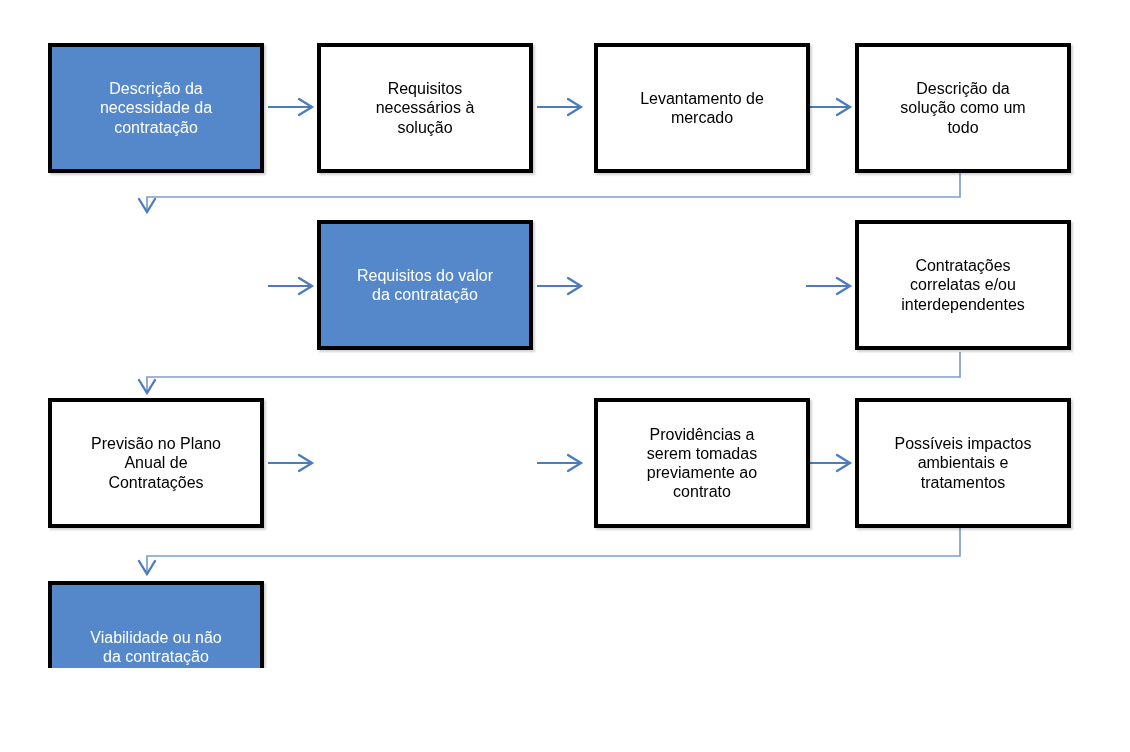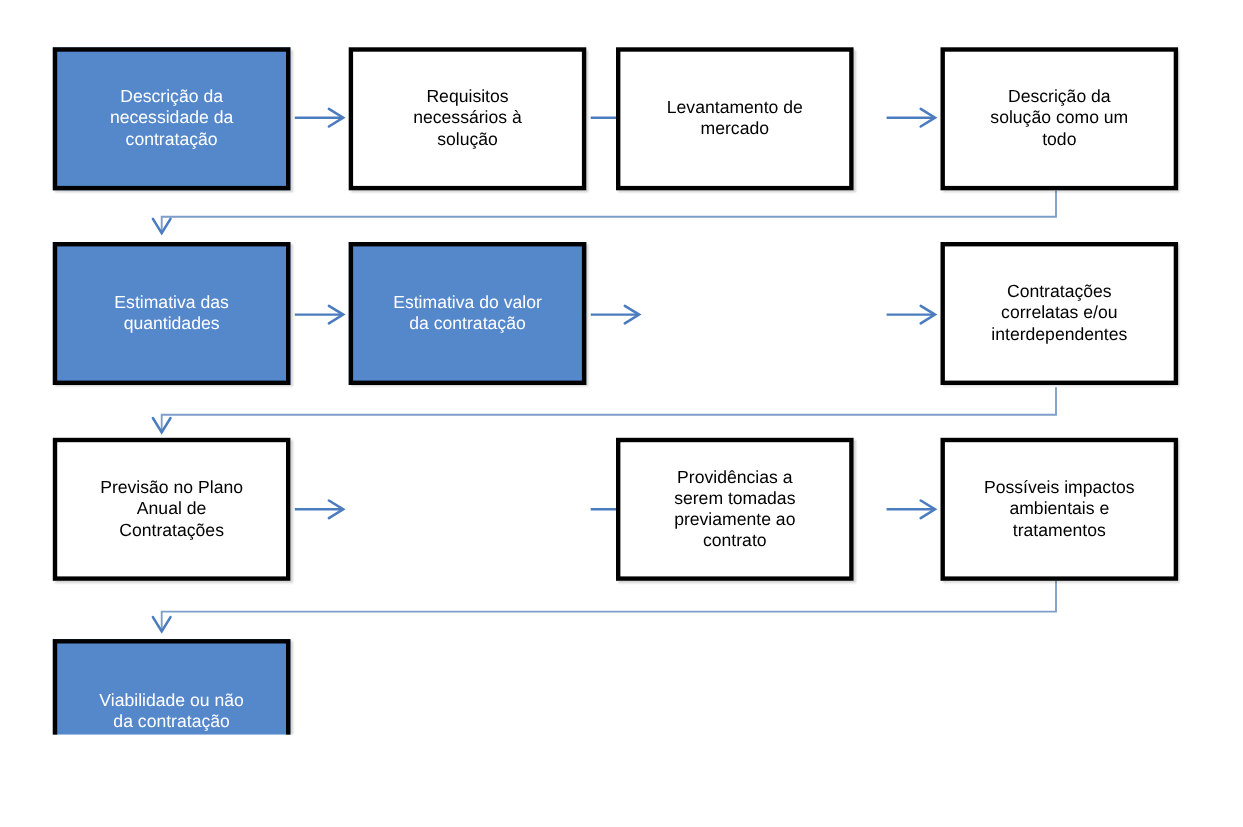--- a/index.html
+++ b/index.html
@@ -23,21 +23,21 @@
   .mk{stroke:var(--connector-strong);stroke-width:2.3;fill:none;stroke-linecap:round;}
   .box{
     position:absolute;width:216px;height:130px;box-sizing:border-box;
     border:4px solid var(--box-border);background:var(--box-fill-white);
     color:var(--text-on-white);display:flex;align-items:center;justify-content:center;
     text-align:center;font-size:16px;line-height:1.19;
     box-shadow:2px 2px 2px rgba(0,0,0,0.18);
   }
   .box.filled{background:var(--box-fill-blue);color:var(--text-on-blue);}
   .box .lbl{display:block;white-space:pre-line;padding:2px 4px;}
-  .c1{left:48px}.c2{left:317px}.c3{left:560px}.c4{left:855px}
+  .c1{left:48px}.c2{left:317px}.c3{left:594px}.c4{left:855px}
   .r1{top:43px}.r2{top:220px}.r3{top:398px}.r4{top:581px;height:132px}
 </style>
 </head>
 <body>
 
 <div class="canvas">
 
   <svg class="connectors" width="1130" height="752" viewBox="0 0 1130 752" xmlns="http://www.w3.org/2000/svg">
     <defs>
       <marker id="ah" markerUnits="userSpaceOnUse" markerWidth="34" markerHeight="24" viewBox="-17 -12 34 24" refX="0" refY="0" orient="auto">
@@ -75,26 +75,22 @@
   <div class="box r1 c3">
     <span class="lbl">Levantamento de
 mercado</span>
   </div>
   <div class="box r1 c4">
     <span class="lbl">Descrição da
 solução como um
 todo</span>
   </div>
 
-  <div class="box r2 c1 filled">
-    <span class="lbl">Estimativa das
-quantidades</span>
-  </div>
   <div class="box r2 c2 filled">
-    <span class="lbl">Estimativa do valor
+    <span class="lbl">Requisitos do valor
 da contratação</span>
   </div>
   <div class="box r2 c4">
     <span class="lbl">Contratações
 correlatas e/ou
 interdependentes</span>
   </div>
 
   <div class="box r3 c1">
     <span class="lbl">Previsão no Plano

